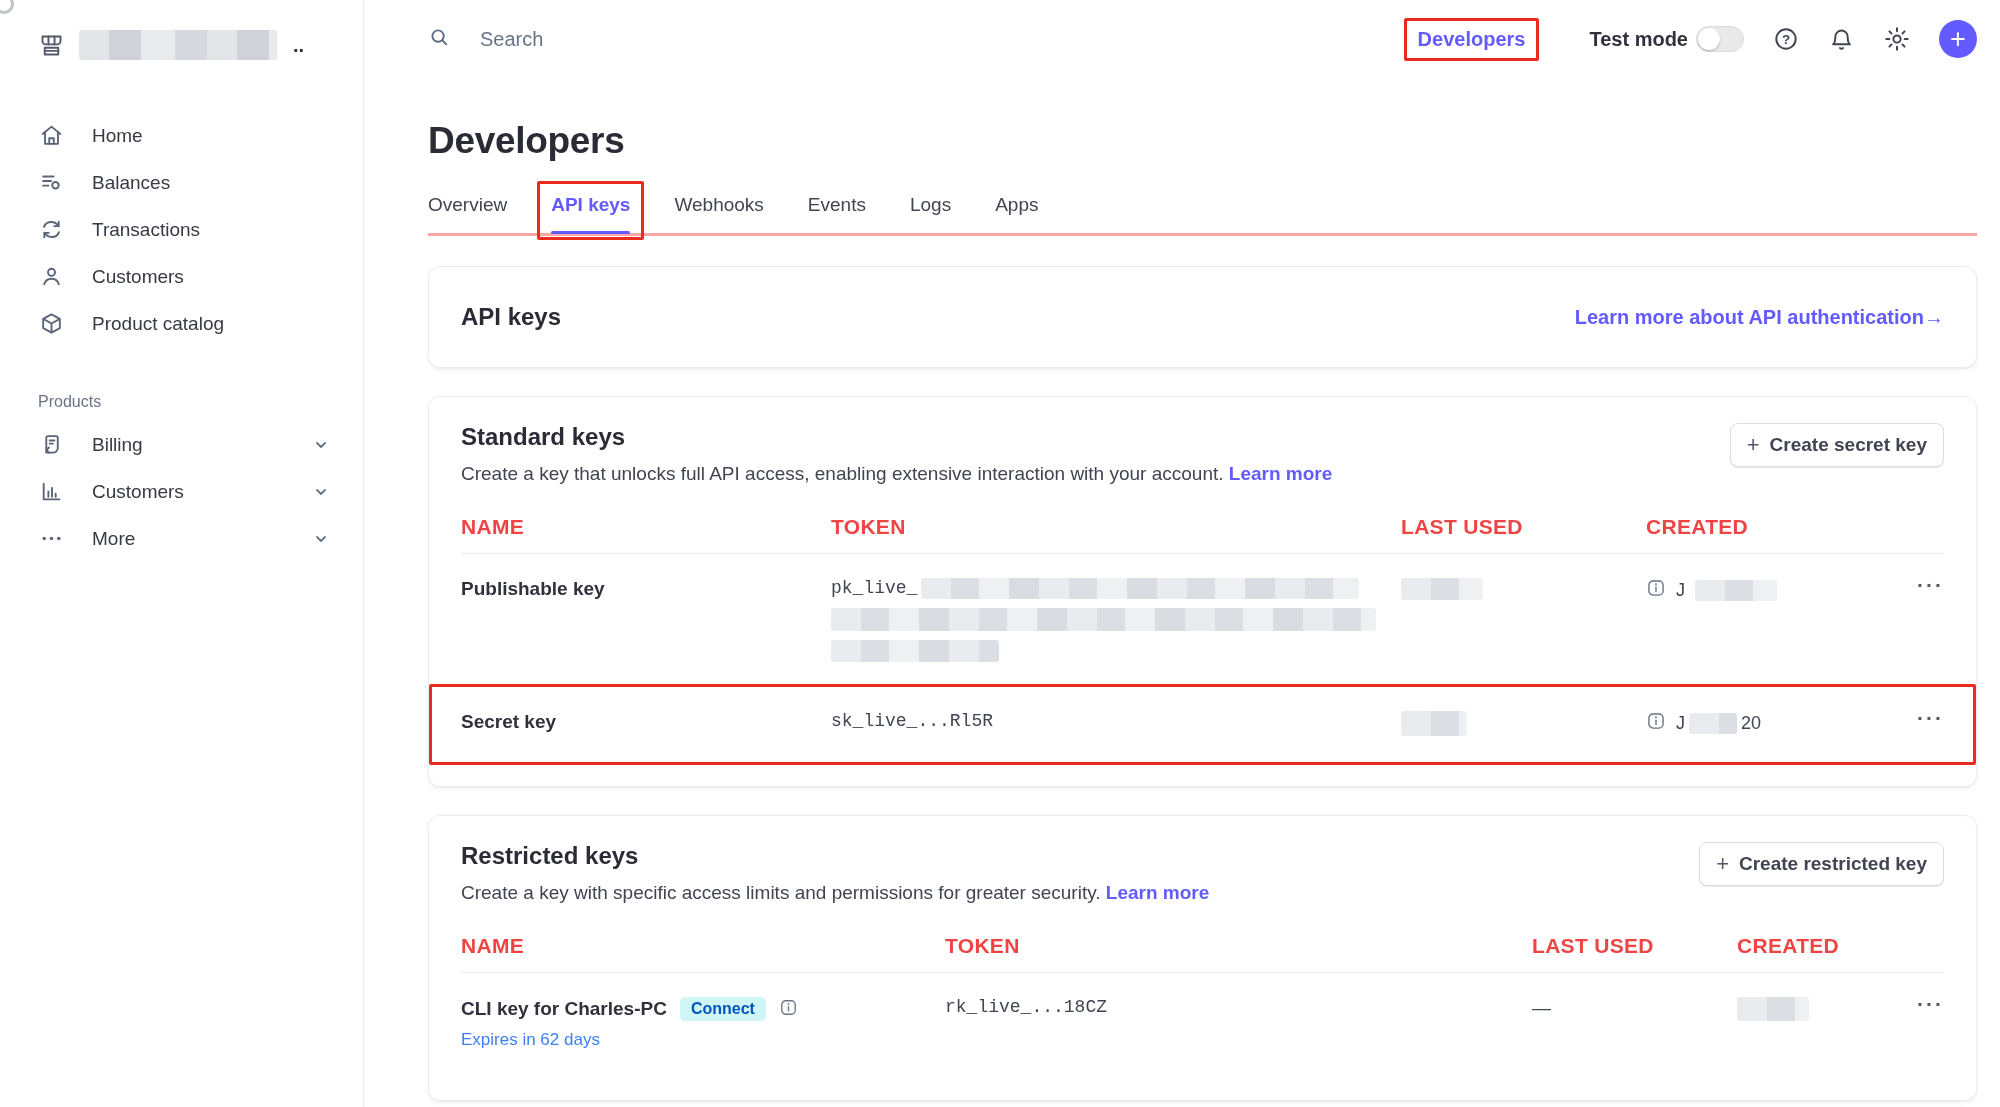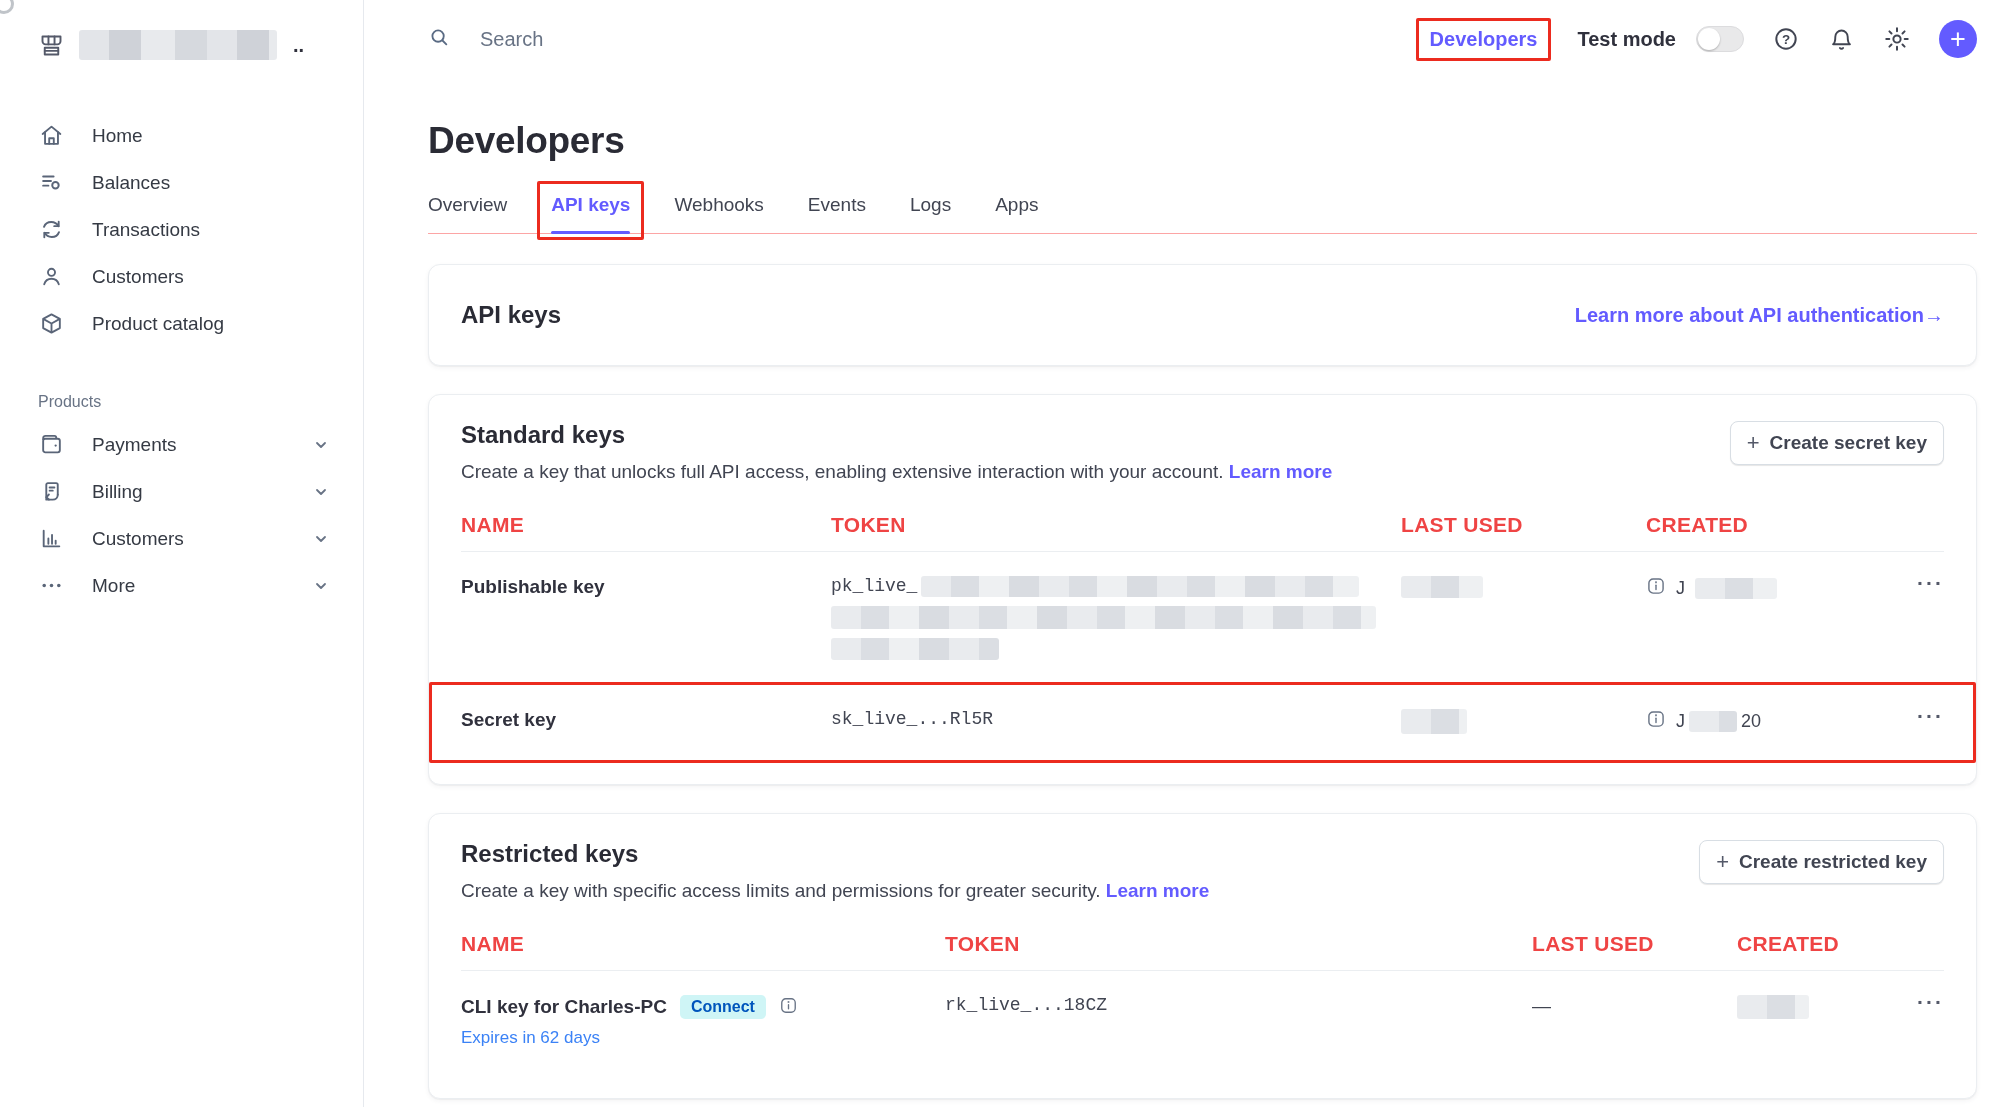--- a/index.html
+++ b/index.html
@@ -27,30 +27,30 @@
   
   .main { flex:1; padding:0 50px 0 64px; }
 
   .topbar { height:78px; display:flex; align-items:center; justify-content:space-between; }
   .search { display:flex; align-items:center; gap:30px; color:#687385; cursor:pointer; }
   .search .txt { font-size:20px; color:#687385; }
   .topbar-right { display:flex; align-items:center; gap:28px; }
   .dev-link-wrap { position:relative; padding:8px 12px; }
   .dev-link { color:#635bff; font-size:20px; font-weight:700; cursor:pointer; }
   .annot { position:absolute; border:3px solid #ec2b1f; border-radius:2px; pointer-events:none; }
-  .testmode { display:flex; align-items:center; gap:20px; }
+  .testmode { display:flex; align-items:center; gap:8px;margin-left:24px; }
   .testmode .lbl { font-size:20px; font-weight:700; color:#30313d; }
   .toggle { width:48px; height:26px; border-radius:13px; background:#e9e9ea; border:1px solid #dcdcde; position:relative; cursor:pointer; }
   .toggle .knob { position:absolute; left:1px; top:1px; width:22px; height:22px; border-radius:50%; background:#fff; box-shadow:0 1px 2px rgba(0,0,0,.25); }
   .tb-icon { color:#414552; display:flex; cursor:pointer; }
   .avatar { width:38px; height:38px; border-radius:50%; background:#635bff; color:#fff; display:flex; align-items:center; justify-content:center; font-size:27px; font-weight:400; cursor:pointer; }
 
   .page-title { font-size:37px; font-weight:800; color:#2a2b35; margin-top:42px; letter-spacing:-.3px; }
 
-  .tabs { display:flex; gap:44px; margin-top:32px; border-bottom:1px solid #fca5a5; }
+  .tabs { display:flex; gap:44px; margin-top:32px; border-bottom:3px solid #fca5a5; }
   .tab { font-size:19px; color:#414552; padding-bottom:17px; position:relative; cursor:pointer; }
   .tab.active { color:#635bff; font-weight:600; }
   .tab.active .underline { position:absolute; left:0; right:0; bottom:-1px; height:3px; background:#635bff; border-radius:2px; }
 
   
   .card { border:1px solid #ebeef1; border-radius:12px; box-shadow:0 2px 5px rgba(48,49,61,.05), 0 1px 1px rgba(0,0,0,.04); padding:26px 32px; margin-top:28px; background:#fff; }
   .card.first { display:flex; align-items:center; justify-content:space-between; padding:36px 32px; margin-top:30px; }
   .card-title { font-size:24px; font-weight:800; color:#2a2b35; }
   .link { color:#635bff; font-weight:700; cursor:pointer; }
   .auth-link { font-size:20px; display:flex; align-items:center; }
@@ -154,35 +154,20 @@
               <path d="M12 12 20 7.6M12 12 4 7.6M12 12v8.8"></path>
           </svg>
         </span>
         <span class="lbl">Product catalog</span>
       </div>
 
       <div class="nav-section">Products</div>
 
       <div class="nav-item">
         <span class="icon">
-          <svg width="25" height="25" viewBox="0 0 24 24" fill="none" stroke="currentColor" stroke-width="1.8" stroke-linejoin="round">
-            <rect x="4" y="6.5" width="16" height="13" rx="2"></rect>
-              <path d="M16.5 6.5V5.3c0-.9-.7-1.6-1.6-1.6H6.2C5 3.7 4 4.7 4 5.9v1.8"></path>
-              <circle cx="16" cy="13" r="1.1" fill="currentColor" stroke="none"></circle>
-          </svg>
-        </span>
-        <span class="lbl">Payments</span>
-        <span class="chev">
-          <svg width="16" height="16" viewBox="0 0 16 16" fill="none" stroke="currentColor" stroke-width="1.8" stroke-linecap="round" stroke-linejoin="round">
-              <path d="M4 6l4 4 4-4"></path>
-            </svg>
-        </span>
-      </div>
-      <div class="nav-item">
-        <span class="icon">
           <svg width="25" height="25" viewBox="0 0 24 24" fill="none" stroke="currentColor" stroke-width="1.8" stroke-linecap="round" stroke-linejoin="round">
             <path d="M7 19V5.5C7 4.7 7.7 4 8.5 4h8c.8 0 1.5.7 1.5 1.5V15"></path>
               <path d="M10.2 8.2h4.6M10.2 11.2h3"></path>
             <path d="M18 15c0 2.8-2 4.8-4.8 4.8H7"></path>
               <path d="M9.5 17.2 7 19.8l2.5 2.2" transform="translate(0,-2.3)"></path>
           </svg>
         </span>
         <span class="lbl">Billing</span>
         <span class="chev">
           <svg width="16" height="16" viewBox="0 0 16 16" fill="none" stroke="currentColor" stroke-width="1.8" stroke-linecap="round" stroke-linejoin="round">

